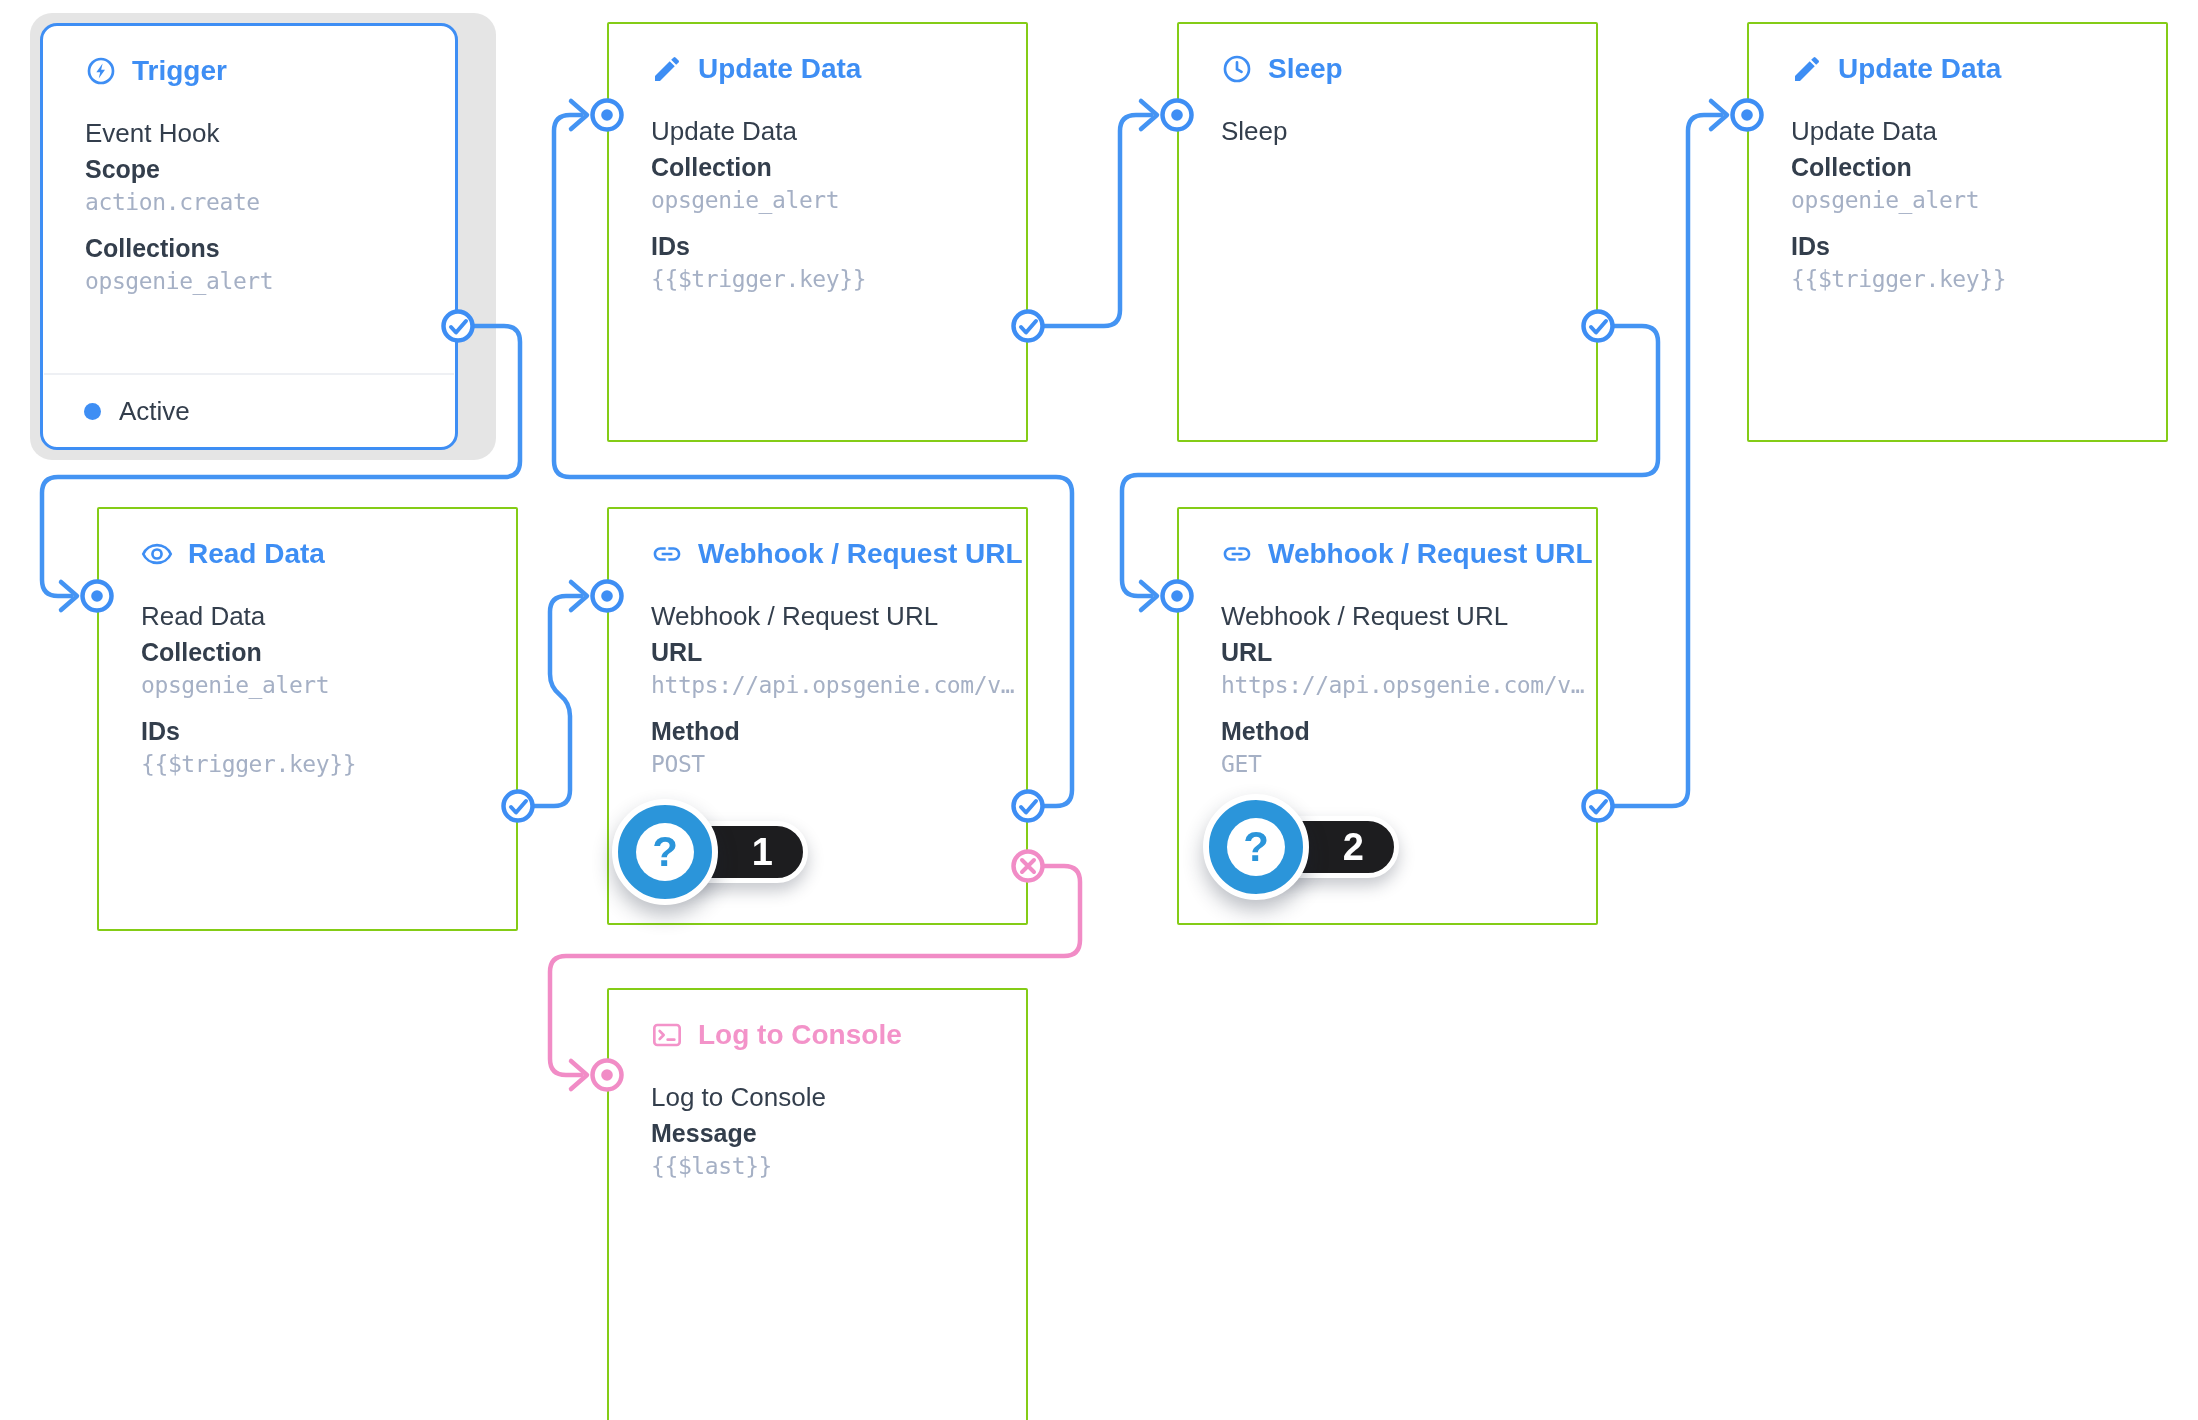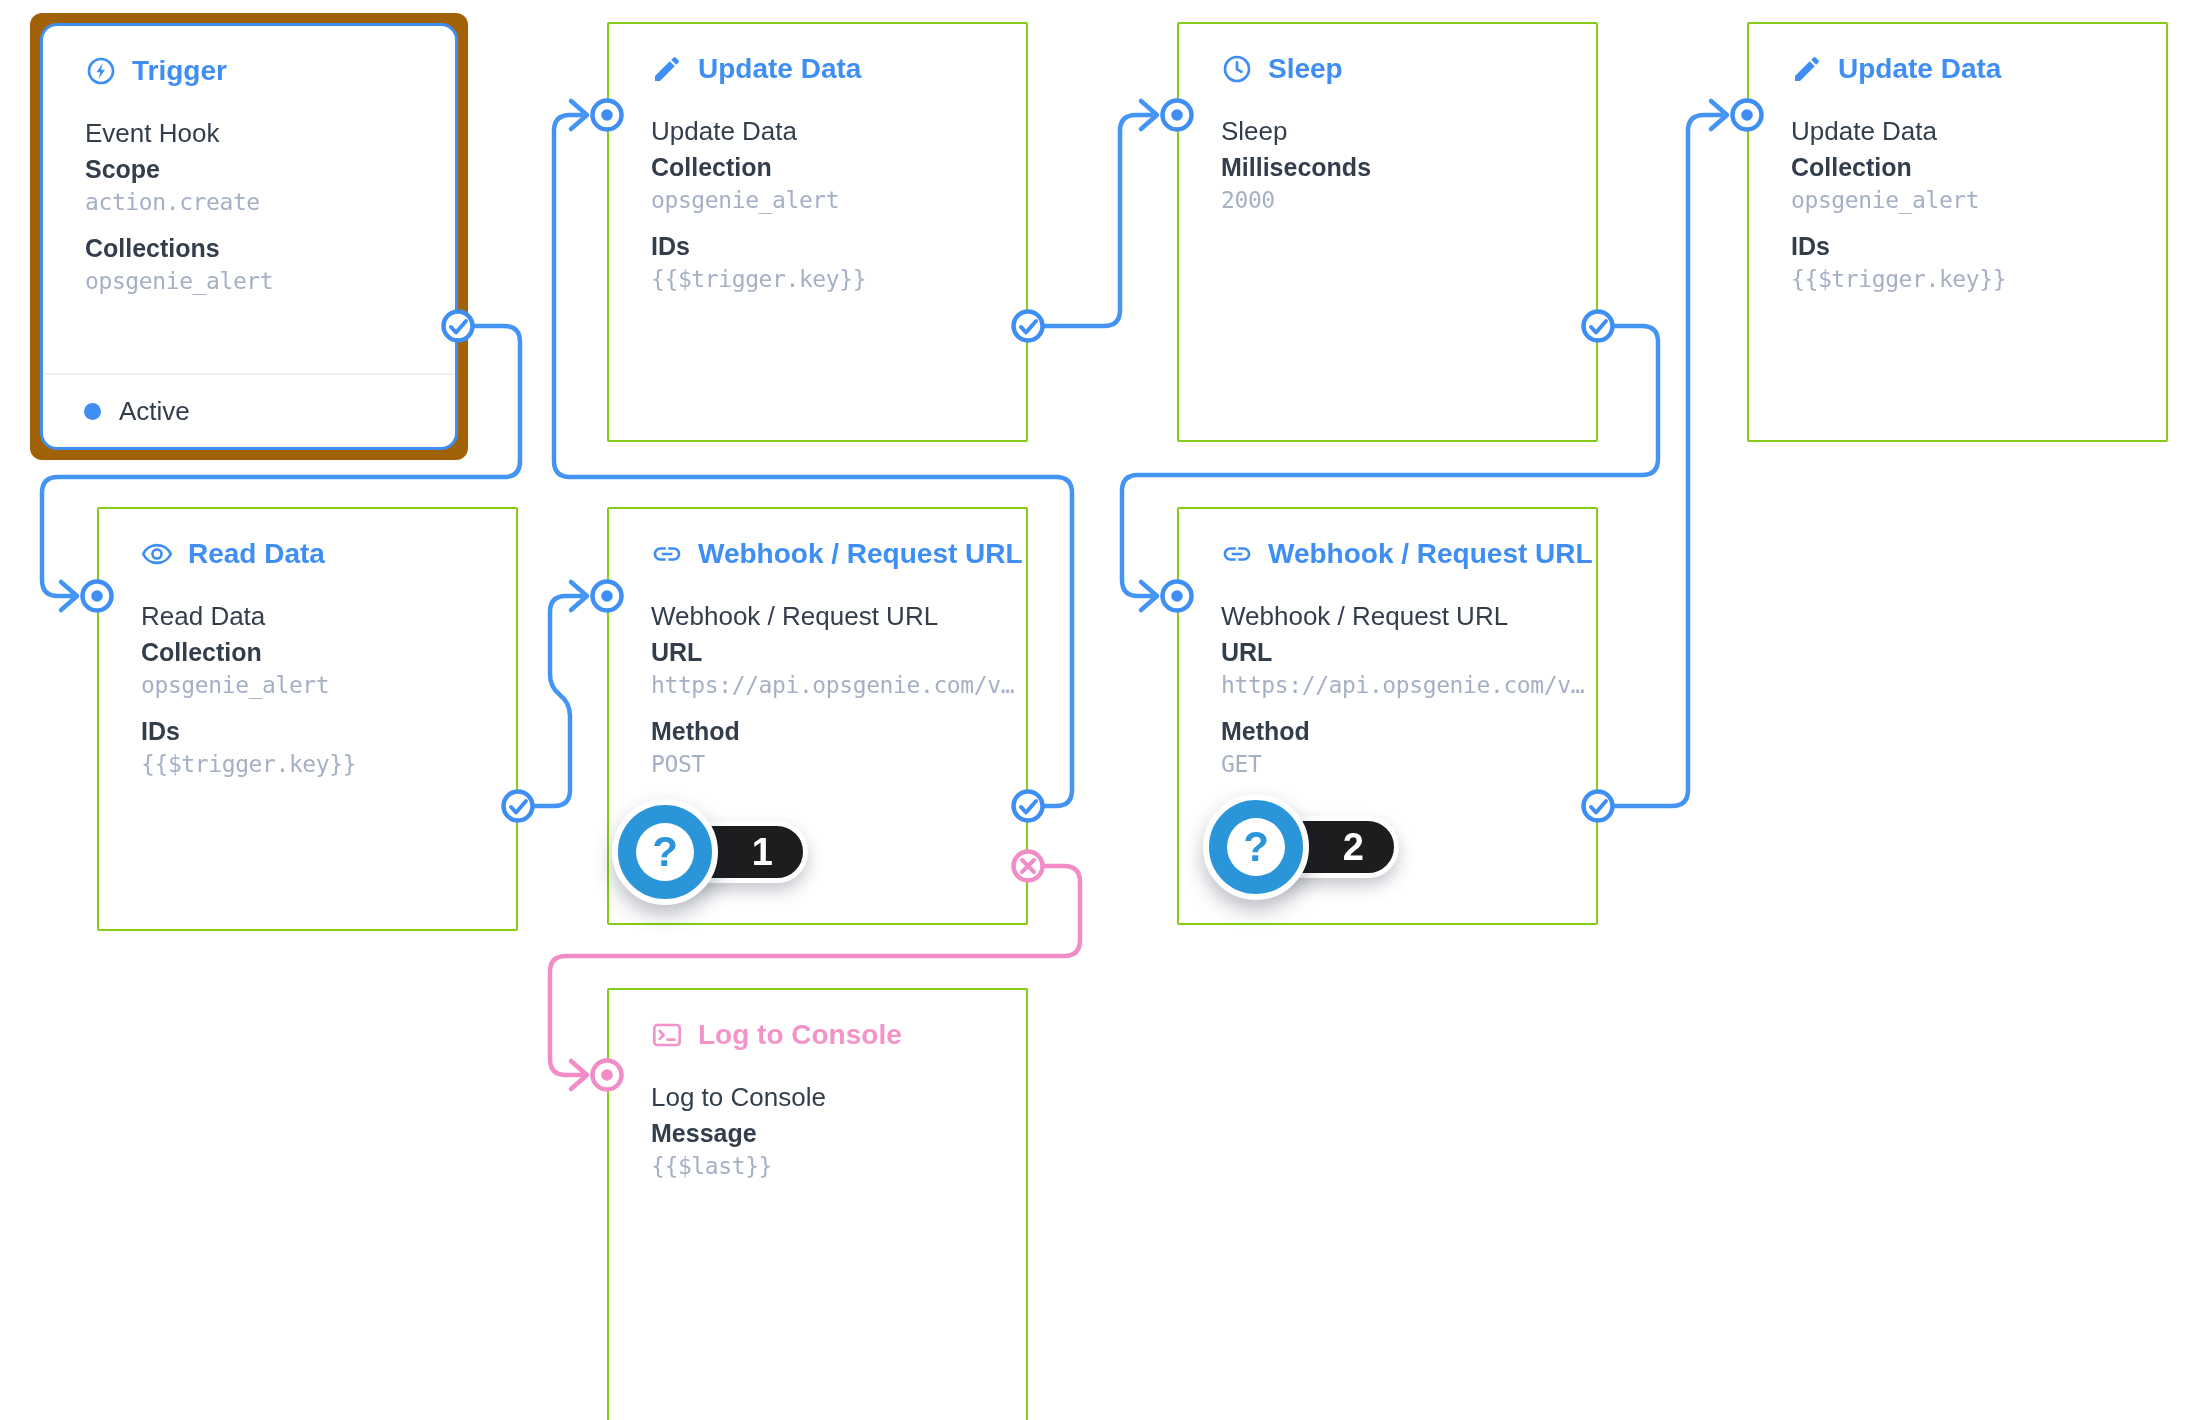--- a/index.html
+++ b/index.html
@@ -18,21 +18,21 @@
   .pink-t{color:#f393c9;}
   .op-name{margin-top:26px;font-size:26px;color:#333e4c;line-height:34px;}
   .f-group{margin-top:13px;}
   .op-name + .f-group{margin-top:2px;}
   .f-label{font-size:25px;font-weight:700;color:#333e4c;line-height:34px;}
   .f-value{font-size:23px;color:#a5b0c5;font-family:"DejaVu Sans Mono",monospace;
            line-height:32px;letter-spacing:-0.4px;white-space:nowrap;}
 
   
   .halo{position:absolute;left:30px;top:13px;width:438px;height:447px;
-        background:#a16207;border-radius:12px;z-index:2;}
+        background:#e5e5e5;border-radius:22px;z-index:2;padding-left:28px;}
   .card.trigger{position:absolute;left:10px;top:10px;width:418px;height:427px;
         border:3px solid #3e8ef4;border-radius:17px;}
   .status{position:absolute;left:1px;right:1px;bottom:0;height:72px;
           border-top:2px solid #eef0f4;display:flex;align-items:center;gap:18px;
           padding:0 40px;font-size:26px;color:#333e4c;}
   .dot{width:17px;height:17px;border-radius:50%;background:#3e8ef4;flex:0 0 auto;}
 
   #card-update1{left:607px;top:22px;height:420px;}
   #card-sleep{left:1177px;top:22px;height:420px;}
   #card-update2{left:1747px;top:22px;height:420px;}
@@ -128,24 +128,20 @@
       <div class="card-title">
         <span class="t-icon">
           <svg viewBox="0 0 24 24">
               <circle cx="12" cy="12" r="9" fill="none" stroke="#3e8ef4" stroke-width="2"></circle>
               <path d="M12 7v5.2l3.4 2" fill="none" stroke="#3e8ef4" stroke-width="2" stroke-linecap="round"></path>
             </svg>
         </span>
         <span>Sleep</span>
       </div>
       <div class="op-name">Sleep</div>
-      <div class="f-group">
-        <div class="f-label">Milliseconds</div>
-        <div class="f-value">2000</div>
-      </div>
     </div>
   </div>
 
   <div class="card" id="card-update2">
     <div class="card-pad">
       <div class="card-title">
         <span class="t-icon">
           <svg viewBox="0 0 24 24">
               <path d="M3 17.25V21h3.75L17.8 9.94l-3.75-3.75L3 17.25zM20.71 7.04c.39-.39.39-1.02 0-1.41l-2.34-2.34a.996.996 0 0 0-1.41 0l-1.83 1.83 3.75 3.75 1.83-1.83z" fill="#3e8ef4"></path>
             </svg>

